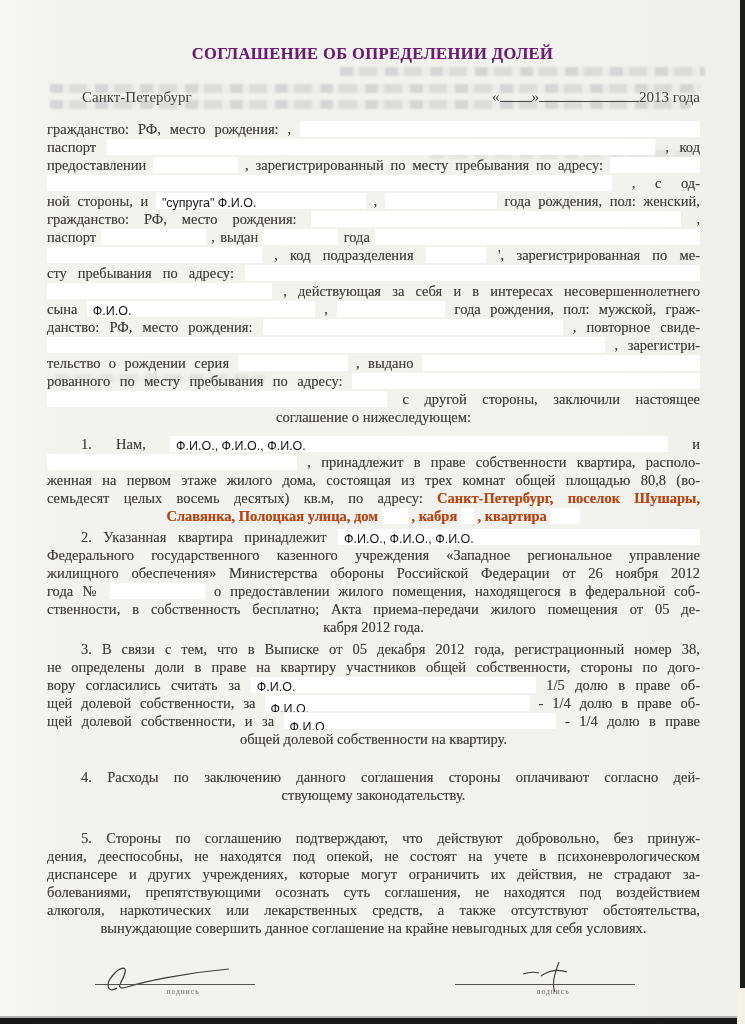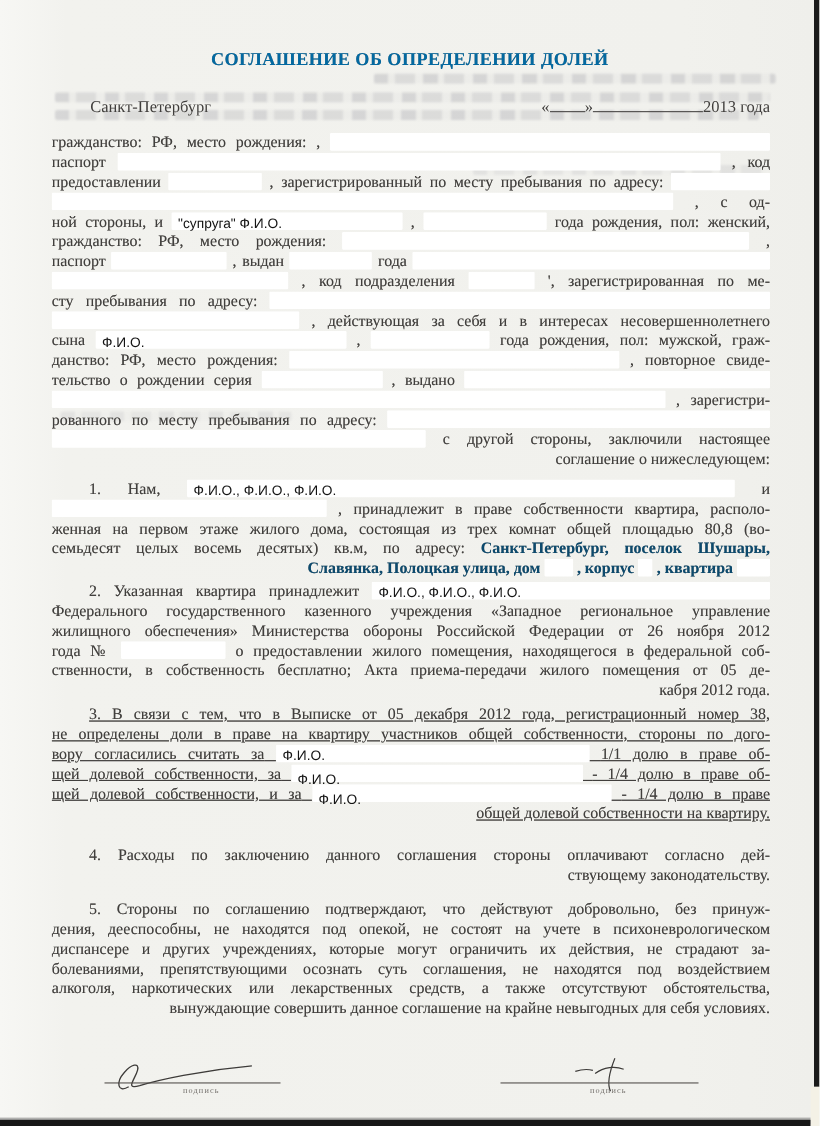--- a/index.html
+++ b/index.html
@@ -11,36 +11,36 @@
   .page{position:absolute;inset:0;}
   
   .edge-right{position:absolute;top:0;right:0;width:5px;height:988px;background:#1b1b1b;}
   .edge-bottom{position:absolute;left:0;bottom:0;width:737px;height:6px;background:#171717;box-shadow:0 -2px 0 rgba(120,120,120,.55);}
   .corner-patch{position:absolute;right:0;bottom:0;width:8px;height:36px;background:#f4f1e6;}
   
   .smudge{position:absolute;height:9px;border-radius:2px;filter:blur(1.1px);
     background:repeating-linear-gradient(90deg,rgba(105,105,122,.20) 0 13px,rgba(105,105,122,.04) 13px 19px,rgba(105,105,122,.16) 19px 37px,rgba(105,105,122,.03) 37px 45px);}
   .smudge.light{opacity:.55;}
   
-  .title{margin-top:44px;text-align:center;font-weight:bold;font-size:16.5px;color:#0369a1;
+  .title{margin-top:44px;text-align:center;font-weight:bold;font-size:16.5px;color:#701a75;
     letter-spacing:.4px;text-shadow:0 0 .6px rgba(60,60,60,.55);position:relative;}
   .dateline{margin:24px 45px 0 47px;display:flex;justify-content:space-between;align-items:flex-end;
     font-size:15px;color:#403e3c;position:relative;}
   .dateline .place{padding-left:35px;text-align:center;}
   .blank{display:inline-block;border-bottom:1.2px solid #4a4846;height:13px;vertical-align:baseline;}
   .b1{width:32px;} .b2{width:100px;}
   
   .doc-body{margin:14px 45px 0 47px;position:relative;font-size:14.5px;color:#413f3d;
     text-shadow:0 0 .5px rgba(75,72,70,.55);}
   .para{margin:0;}
-  .p-gap1{margin-top:9px;} .p-gap2{margin-top:3px;} .p-gap3{margin-top:4px;text-decoration:underline;} .p-gap4{margin-top:20px;} .p-gap5{margin-top:13px;}
-  .line{height:18px;line-height:18px;overflow:hidden;text-align:right;}
+  .p-gap1{margin-top:9px;} .p-gap2{margin-top:3px;} .p-gap3{margin-top:4px;} .p-gap4{margin-top:20px;} .p-gap5{margin-top:25px;}
+  .line{height:18px;line-height:18px;overflow:hidden;text-align:center;}
   .line.jl{text-align:justify;text-align-last:justify;}
   .line.indent{padding-left:34px;}
-  .seg-bold{font-weight:bold;color:#0c4a6e;}
+  .seg-bold{font-weight:bold;color:#c2410c;}
   .redact{display:inline-block;background:#ffffff;height:16px;vertical-align:-3px;border-radius:1px;position:relative;}
   .overlay-label{position:absolute;left:6px;top:1px;font-family:"Liberation Sans",sans-serif;
     font-size:12.5px;color:#141414;white-space:pre;text-shadow:none;font-weight:normal;}
   .overlay-label.low{top:5px;}
   
   .sig-row{position:absolute;top:966px;left:0;width:745px;height:40px;}
   .sig{position:absolute;top:0;}
   .sig-left{left:95px;width:160px;} .sig-right{left:455px;width:180px;}
   .sig-line{position:absolute;top:18px;left:0;right:0;border-bottom:1.1px solid #55514e;}
   .sig-label{position:absolute;top:21px;left:16px;right:0;text-align:center;
@@ -74,45 +74,45 @@
         <div class="line jl"><span class="seg-text">предоставлении</span> <span class="redact" style="width: 85px;"></span> <span class="seg-text">, зарегистрированный по месту пребывания по адресу:</span> <span class="redact" style="width: 90px;"></span></div>
         <div class="line jl"><span class="redact" style="width: 565px;"></span> <span class="seg-text">, с од-</span></div>
         <div class="line jl"><span class="seg-text">ной стороны, и</span> <span class="redact" style="width: 210px;"><span class="overlay-label">"супруга" Ф.И.О.</span></span> <span class="seg-text">,</span> <span class="redact" style="width: 112px;"></span> <span class="seg-text">года рождения, пол: женский,</span></div>
         <div class="line jl"><span class="seg-text">гражданство: РФ, место рождения:</span> <span class="redact" style="width: 370px;"></span> <span class="seg-text">,</span></div>
         <div class="line jl"><span class="seg-text">паспорт</span> <span class="redact" style="width: 105px;"></span> <span class="seg-text">, выдан</span> <span class="redact" style="width: 75px;"></span> <span class="seg-text">года</span> <span class="redact" style="width: 325px;"></span></div>
         <div class="line jl"><span class="redact" style="width: 215px;"></span> <span class="seg-text">, код подразделения</span> <span class="redact" style="width: 60px;"></span> <span class="seg-text">', зарегистрированная по ме-</span></div>
         <div class="line jl"><span class="seg-text">сту пребывания по адресу:</span> <span class="redact" style="width: 455px;"></span></div>
         <div class="line jl"><span class="redact" style="width: 225px;"></span> <span class="seg-text">, действующая за себя и в интересах несовершеннолетнего</span></div>
         <div class="line jl"><span class="seg-text">сына</span> <span class="redact" style="width: 228px;"><span class="overlay-label">Ф.И.О.</span></span> <span class="seg-text">,</span> <span class="redact" style="width: 108px;"></span> <span class="seg-text">года рождения, пол: мужской, граж-</span></div>
         <div class="line jl"><span class="seg-text">данство: РФ, место рождения:</span> <span class="redact" style="width: 300px;"></span> <span class="seg-text">, повторное свиде-</span></div>
+        <div class="line jl"><span class="redact" style="width: 558px;"></span> <span class="seg-text">, зарегистри-</span></div>
         <div class="line jl"><span class="seg-text">тельство о рождении серия</span> <span class="redact" style="width: 110px;"></span> <span class="seg-text">, выдано</span> <span class="redact" style="width: 278px;"></span></div>
-        <div class="line jl"><span class="redact" style="width: 558px;"></span> <span class="seg-text">, зарегистри-</span></div>
         <div class="line jl"><span class="seg-text">рованного по месту пребывания по адресу:</span> <span class="redact" style="width: 348px;"></span></div>
         <div class="line jl"><span class="redact" style="width: 340px;"></span> <span class="seg-text">с другой стороны, заключили настоящее</span></div>
         <div class="line"><span class="seg-text">соглашение о нижеследующем:</span></div>
       </div>
       <div class="para p-gap1">
         <div class="line jl indent"><span class="seg-text">1. Нам,</span> <span class="redact" style="width: 498px;"><span class="overlay-label">Ф.И.О., Ф.И.О., Ф.И.О.</span></span> <span class="seg-text">и</span></div>
         <div class="line jl"><span class="redact" style="width: 250px;"></span> <span class="seg-text">, принадлежит в праве собственности квартира, располо-</span></div>
         <div class="line jl"><span class="seg-text">женная на первом этаже жилого дома, состоящая из трех комнат общей площадью 80,8 (во-</span></div>
         <div class="line jl"><span class="seg-text">семьдесят целых восемь десятых) кв.м, по адресу:</span> <span class="seg-bold">Санкт-Петербург, поселок Шушары,</span></div>
-        <div class="line"><span class="seg-bold">Славянка, Полоцкая улица, дом</span> <span class="redact" style="width: 26px;"></span> <span class="seg-bold">, корпус</span> <span class="redact" style="width: 13px;"></span> <span class="seg-bold">, квартира</span> <span class="redact" style="width: 30px;"></span></div>
+        <div class="line"><span class="seg-bold">Славянка, Полоцкая улица, дом</span> <span class="redact" style="width: 26px;"></span> <span class="seg-bold">, кабря</span> <span class="redact" style="width: 13px;"></span> <span class="seg-bold">, квартира</span> <span class="redact" style="width: 30px;"></span></div>
       </div>
       <div class="para p-gap2">
         <div class="line jl indent"><span class="seg-text">2. Указанная квартира принадлежит</span> <span class="redact" style="width: 362px;"><span class="overlay-label">Ф.И.О., Ф.И.О., Ф.И.О.</span></span></div>
         <div class="line jl"><span class="seg-text">Федерального государственного казенного учреждения «Западное региональное управление</span></div>
         <div class="line jl"><span class="seg-text">жилищного обеспечения» Министерства обороны Российской Федерации от 26 ноября 2012</span></div>
         <div class="line jl"><span class="seg-text">года №</span> <span class="redact" style="width: 95px;"></span> <span class="seg-text">о предоставлении жилого помещения, находящегося в федеральной соб-</span></div>
         <div class="line jl"><span class="seg-text">ственности, в собственность бесплатно; Акта приема-передачи жилого помещения от 05 де-</span></div>
         <div class="line"><span class="seg-text">кабря 2012 года.</span></div>
       </div>
       <div class="para p-gap3">
         <div class="line jl indent"><span class="seg-text">3. В связи с тем, что в Выписке от 05 декабря 2012 года, регистрационный номер 38,</span></div>
         <div class="line jl"><span class="seg-text">не определены доли в праве на квартиру участников общей собственности, стороны по дого-</span></div>
-        <div class="line jl"><span class="seg-text">вору согласились считать за</span> <span class="redact" style="width: 285px;"><span class="overlay-label">Ф.И.О.</span></span> <span class="seg-text">1/1 долю в праве об-</span></div>
+        <div class="line jl"><span class="seg-text">вору согласились считать за</span> <span class="redact" style="width: 285px;"><span class="overlay-label">Ф.И.О.</span></span> <span class="seg-text">1/5 долю в праве об-</span></div>
         <div class="line jl"><span class="seg-text">щей долевой собственности, за</span> <span class="redact" style="width: 265px;"><span class="overlay-label low">Ф.И.О.</span></span> <span class="seg-text">- 1/4 долю в праве об-</span></div>
         <div class="line jl"><span class="seg-text">щей долевой собственности, и за</span> <span class="redact" style="width: 272px;"><span class="overlay-label low">Ф.И.О.</span></span> <span class="seg-text">- 1/4 долю в праве</span></div>
         <div class="line"><span class="seg-text">общей долевой собственности на квартиру.</span></div>
       </div>
       <div class="para p-gap4">
         <div class="line jl indent"><span class="seg-text">4. Расходы по заключению данного соглашения стороны оплачивают согласно дей-</span></div>
         <div class="line"><span class="seg-text">ствующему законодательству.</span></div>
       </div>
       <div class="para p-gap5">
         <div class="line jl indent"><span class="seg-text">5. Стороны по соглашению подтверждают, что действуют добровольно, без принуж-</span></div>

